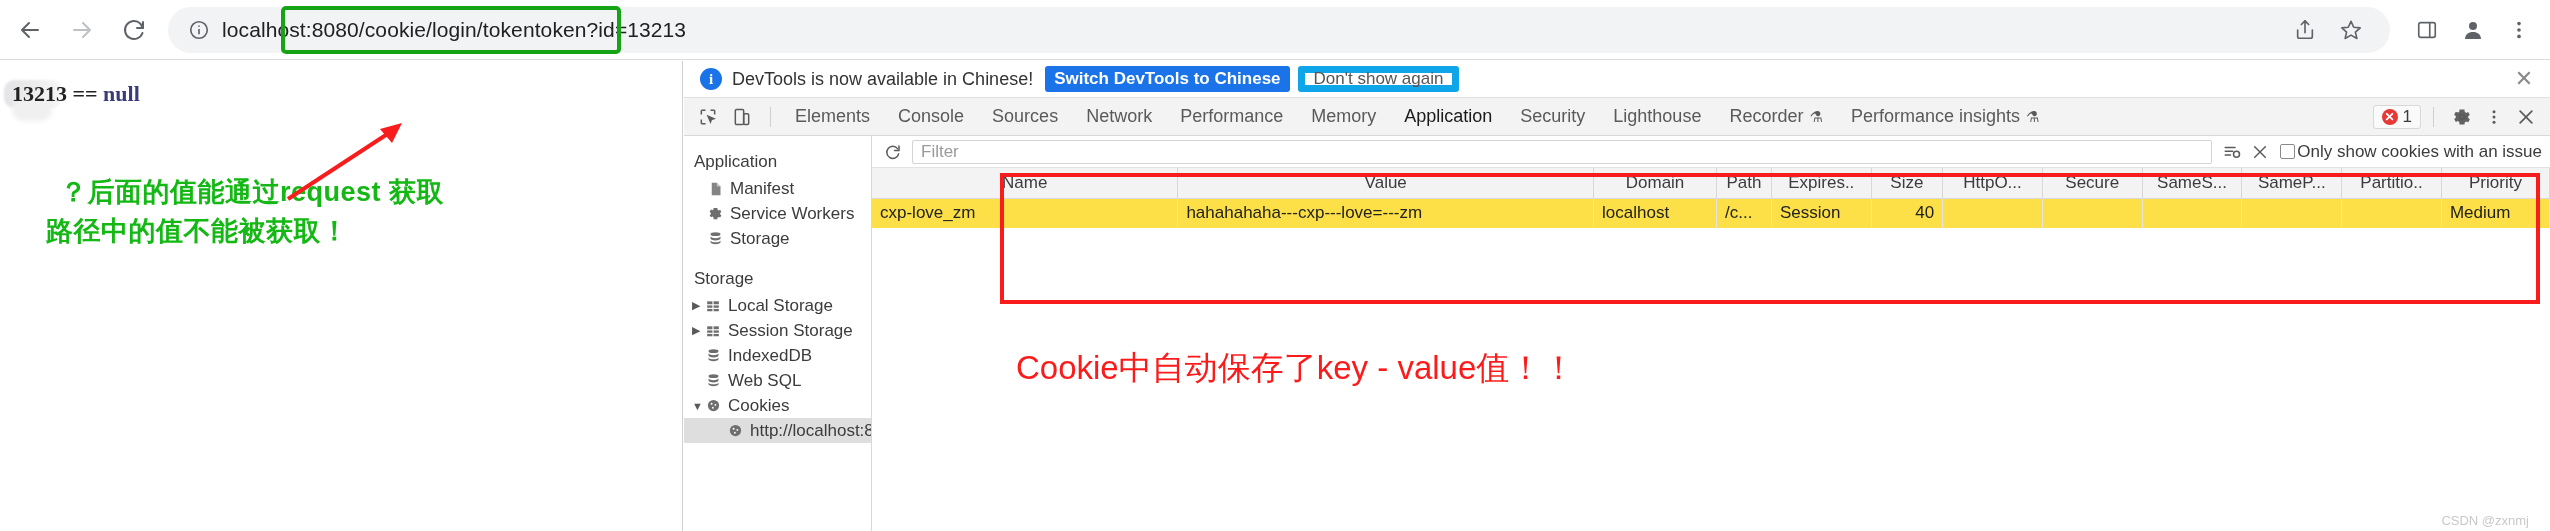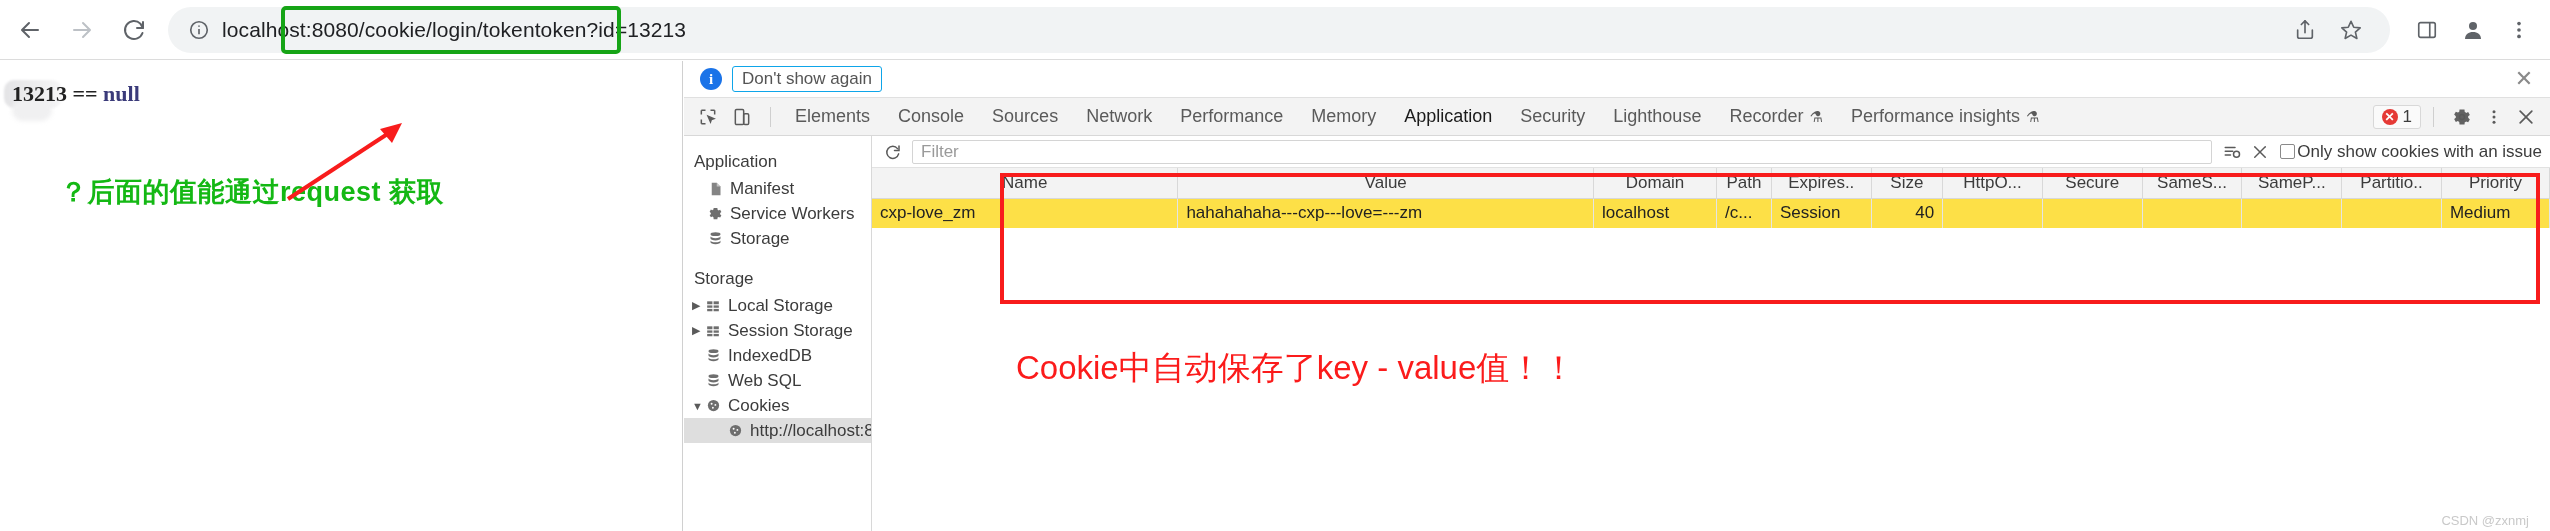--- a/index.html
+++ b/index.html
@@ -144,21 +144,21 @@
   .banner-btn {
     height: 26px; padding: 0 9px;
     display: flex; align-items: center;
     font-size: 17px; font-weight: bold;
     border-radius: 3px;
     margin-right: 8px;
     white-space: nowrap;
   }
   .banner-btn.primary { background: #1a73e8; color: #fff; }
   .banner-btn.secondary {
-    background: #fff; color: #555; border: 1px solid #0ea5e9; font-weight: normal;
+    background: #fff; color: #555; border: 7px solid #0ea5e9; font-weight: normal;
   }
   .banner-close {
     margin-left: auto; color: #8a8a8a; font-size: 22px;
     width: 28px; height: 28px;
     display: flex; align-items: center; justify-content: center;
   }
 
   
   .dt-tabs {
     position: relative;
@@ -385,31 +385,34 @@
 </div>
 
 <div class="page-pane">
   <div class="blur-block"></div>
   <div class="blur-block2"></div>
   <div class="page-text">
     <span>13213</span><span> == </span><span class="nullv">null</span>
   </div>
 
   <div class="green-note green-note-1">？后面的值能通过request 获取</div>
+  <div class="green-note green-note-2">路径中的值不能被获取！</div>
 
   <svg class="red-arrow" width="130" height="85">
     <line x1="8" y1="78" x2="112" y2="10" stroke="#f81c1c" stroke-width="4"></line>
     <polygon points="122,2 100,8 112,22" fill="#f81c1c"></polygon>
   </svg>
 </div>
 
 <div class="devtools">
 
   <div class="dt-banner">
     <div class="banner-info-icon">i</div>
+    <div class="banner-text">DevTools is now available in Chinese!</div>
+    <div class="banner-btn primary">Switch DevTools to Chinese</div>
     <div class="banner-btn secondary">Don't show again</div>
     <div class="banner-close">✕</div>
   </div>
 
   <div class="dt-tabs">
     <div class="dt-tool-icon">
       <svg width="20" height="20" viewBox="0 0 24 24" fill="none" stroke="currentColor" stroke-width="1.8">
           <path d="M4 4h5M4 4v5M20 4h-5M20 4v5M4 20h5M4 20v-5"></path>
           <path d="M12 11l7 3-3 1-1 3z" fill="currentColor"></path>
         </svg>

